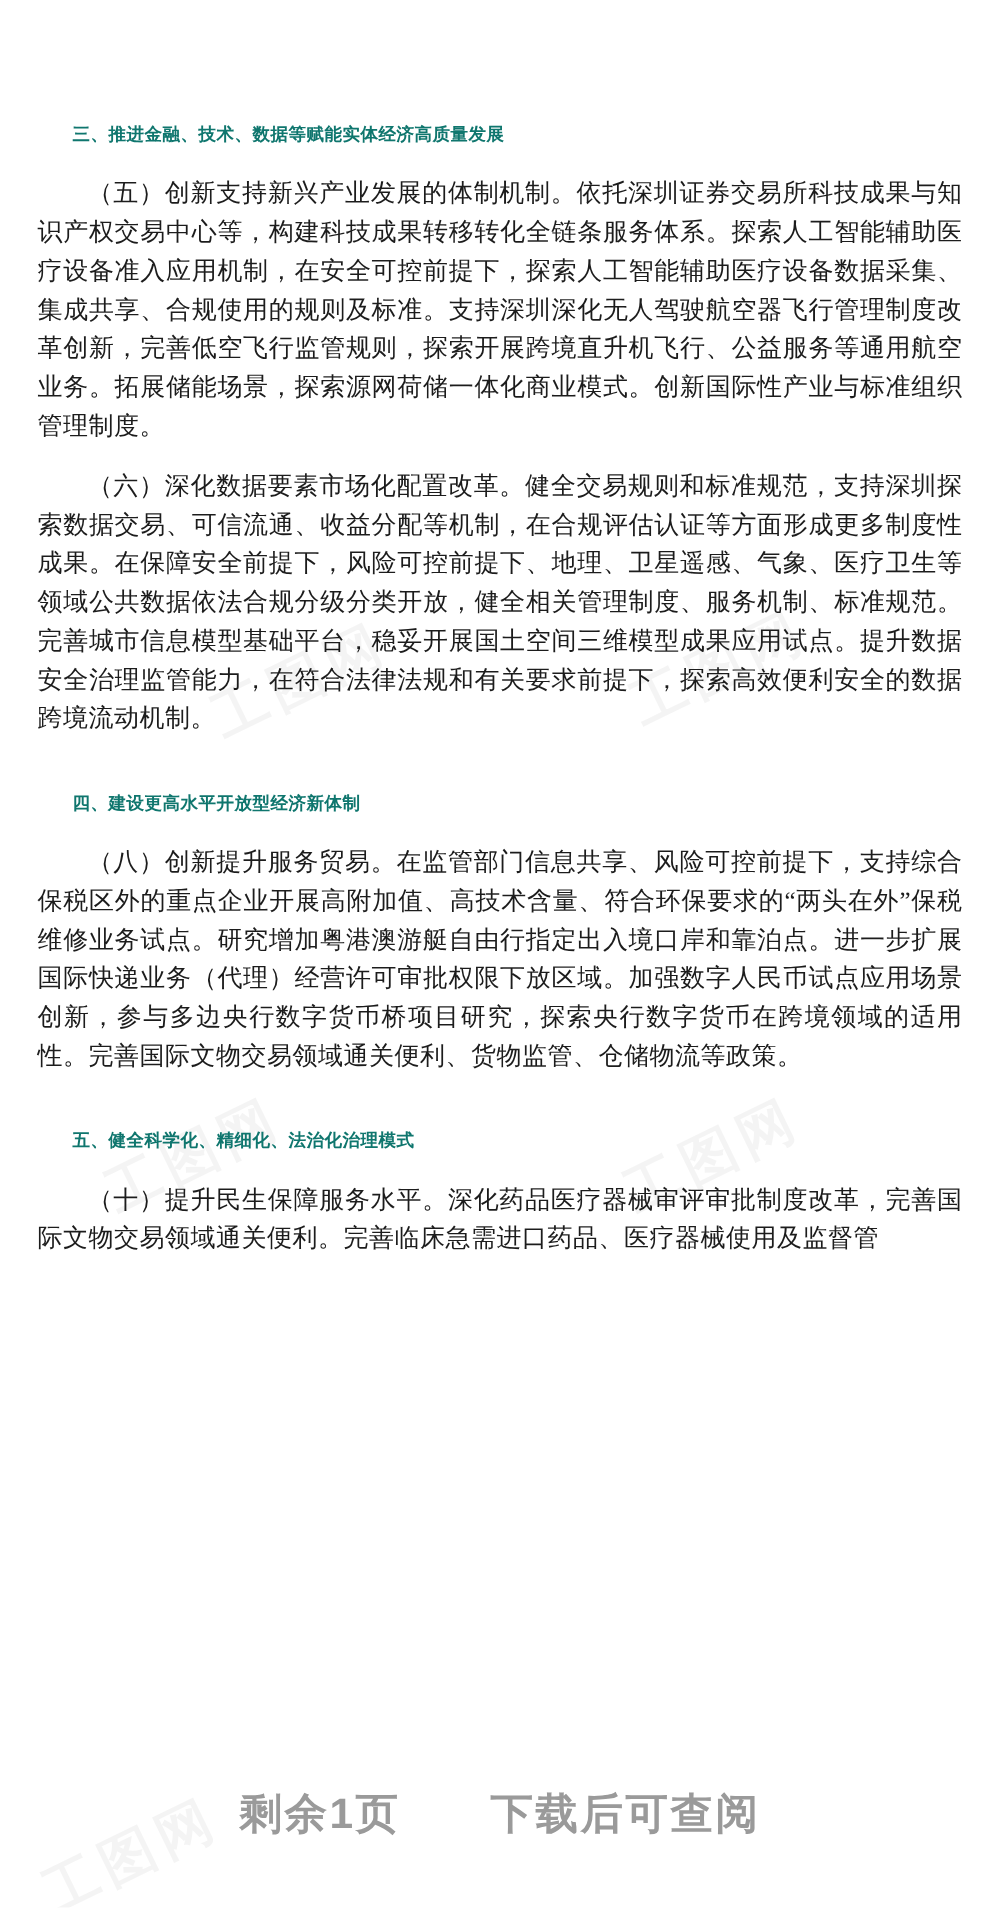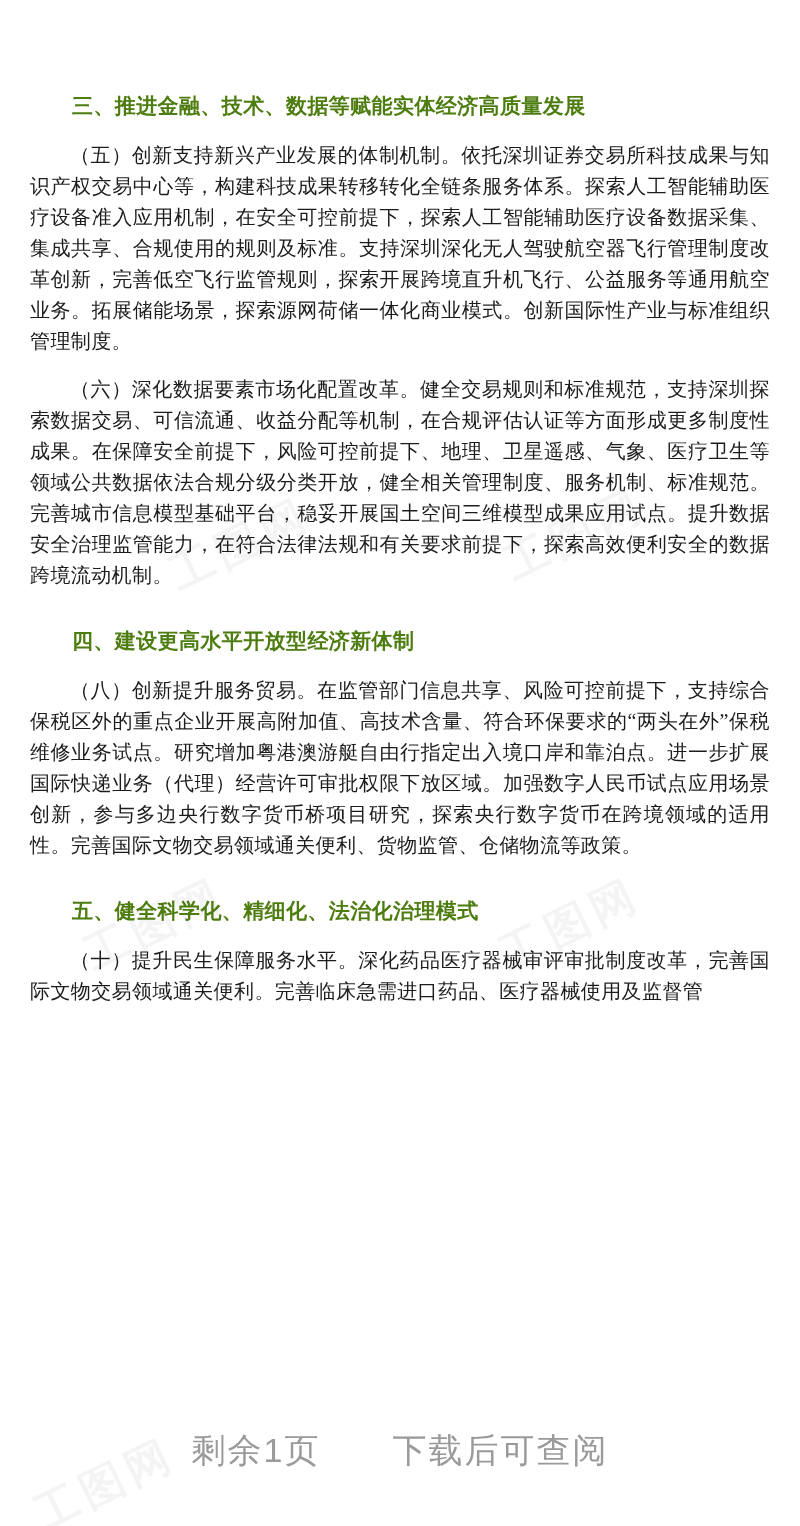--- a/index.html
+++ b/index.html
@@ -24,40 +24,40 @@
     text-align: justify;
     text-indent: 2em;
     margin-top: 17px;
     letter-spacing: 0.4px;
   }
   .para.continuation {
     text-indent: 0;
     margin-top: 0;
   }
   .heading {
-    font-family: Liberation Mono, monospace;
+    font-family: Liberation Sans, sans-serif;
     font-weight: bold;
-    font-size: 21px;
+    font-size: 14px;
     line-height: 31px;
-    color: #4d7c0f;
+    color: #0f766e;
     text-indent: 2em;
     margin-top: 36px;
     letter-spacing: 0.4px;
   }
   .heading.first {
     margin-top: 84px;
   }
   .footer-note {
     position: absolute;
     left: 0;
     right: 0;
     bottom: 52px;
     text-align: center;
     font-family: "Liberation Sans", "DejaVu Sans", sans-serif;
-    font-weight: normal;
+    font-weight: bold;
     font-size: 34px;
     letter-spacing: 2px;
     color: #9a9a9a;
     z-index: 1;
   }
   .watermark {
     position: absolute;
     font-family: "Liberation Sans", "DejaVu Sans", sans-serif;
     font-size: 44px;
     font-weight: bold;

